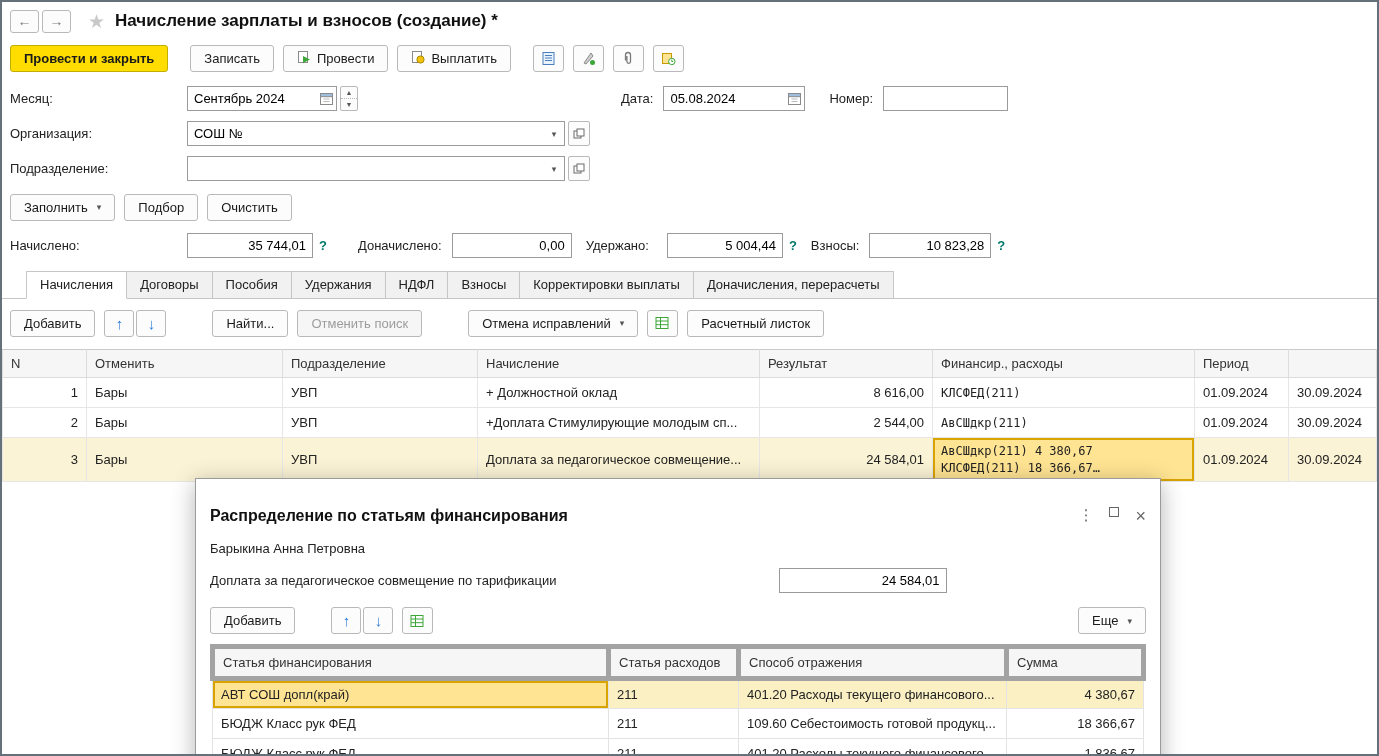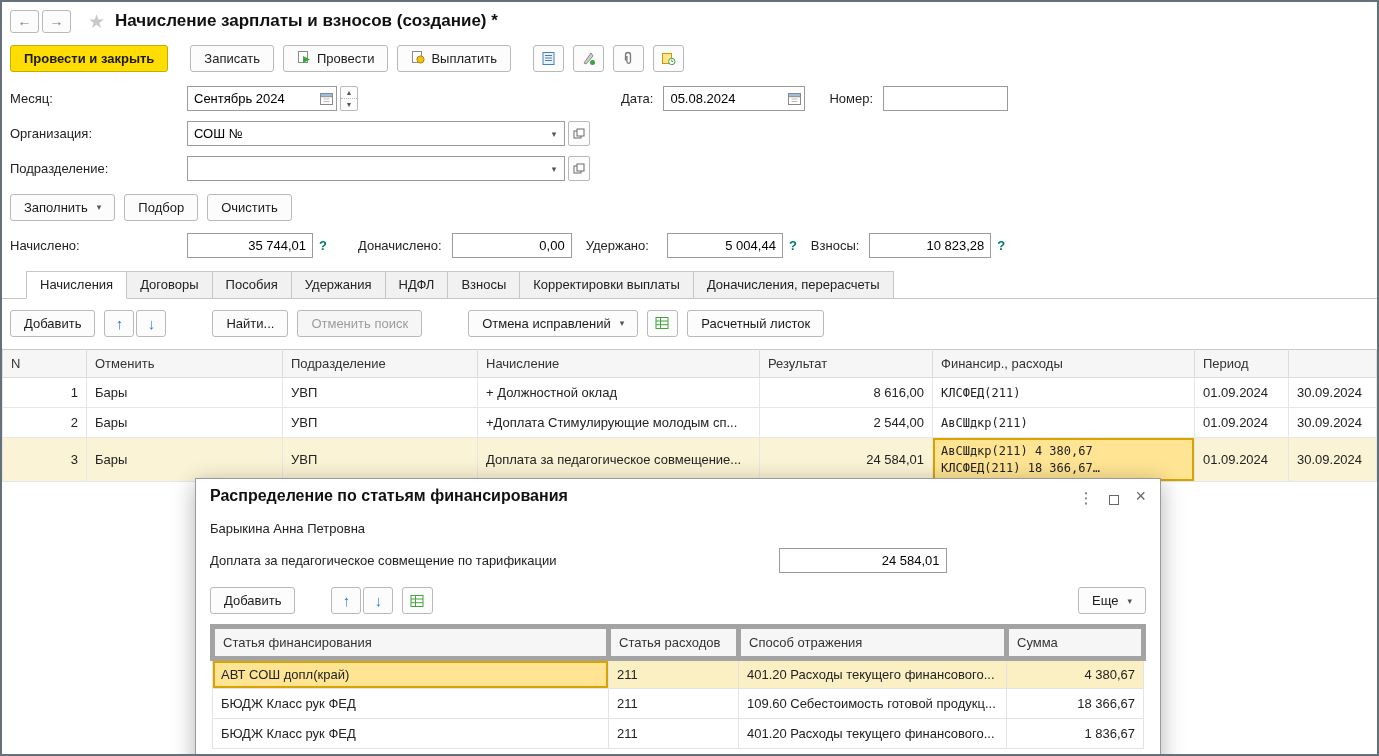--- a/index.html
+++ b/index.html
@@ -48,21 +48,21 @@
   table{border-collapse:collapse;table-layout:fixed;width:100%}
   .grid{margin-top:8px}
   .grid th{background:#f6f6f6;font-weight:400;text-align:left;color:#333;padding:6px 8px;border:1px solid #dcdcdc;border-top:1px solid #c9c9c9;height:28px}
   .grid td{padding:4px 8px;border:1px solid #e6e6e6;height:30px;overflow:hidden;white-space:nowrap;text-overflow:ellipsis}
   .grid .sel td{background:#fbf3d5}
   .mono{font-family:"DejaVu Sans Mono",monospace;font-size:12px;color:#222}
   .fin-sel{background:#ffe493 !important;box-shadow:inset 0 0 0 2px #d9a300;line-height:1.35}
 
   
   .dialog{position:absolute;left:193px;top:476px;width:966px;height:300px;background:#fff;border:1px solid #9b9b9b;box-shadow:0 5px 22px rgba(0,0,0,.3)}
-  .dlg-titlebar{display:flex;align-items:flex-end;padding:8px 14px 6px}
+  .dlg-titlebar{display:flex;align-items:flex-start;padding:28px 14px 6px}
   .dlg-title{font-size:16px;font-weight:700;color:#111;flex:1}
   .dlg-ico{color:#666;margin-left:16px;cursor:pointer;font-size:15px;line-height:1}
   .dlg-max{display:inline-block;width:10px;height:10px;border:1px solid #666;margin-left:16px;cursor:pointer}
   .dlg-body{padding:4px 14px 0}
   .dlg-emp{margin:6px 0 12px;color:#222}
   .dlg-accrual{display:flex;align-items:center;gap:10px}
   .dlg-accrual .field{width:168px;margin-left:212px}
   .dlg-toolbar{display:flex;align-items:center;gap:9px;margin-top:14px}
   .spacer{flex:1}
   .dlg-grid{margin-top:10px}

